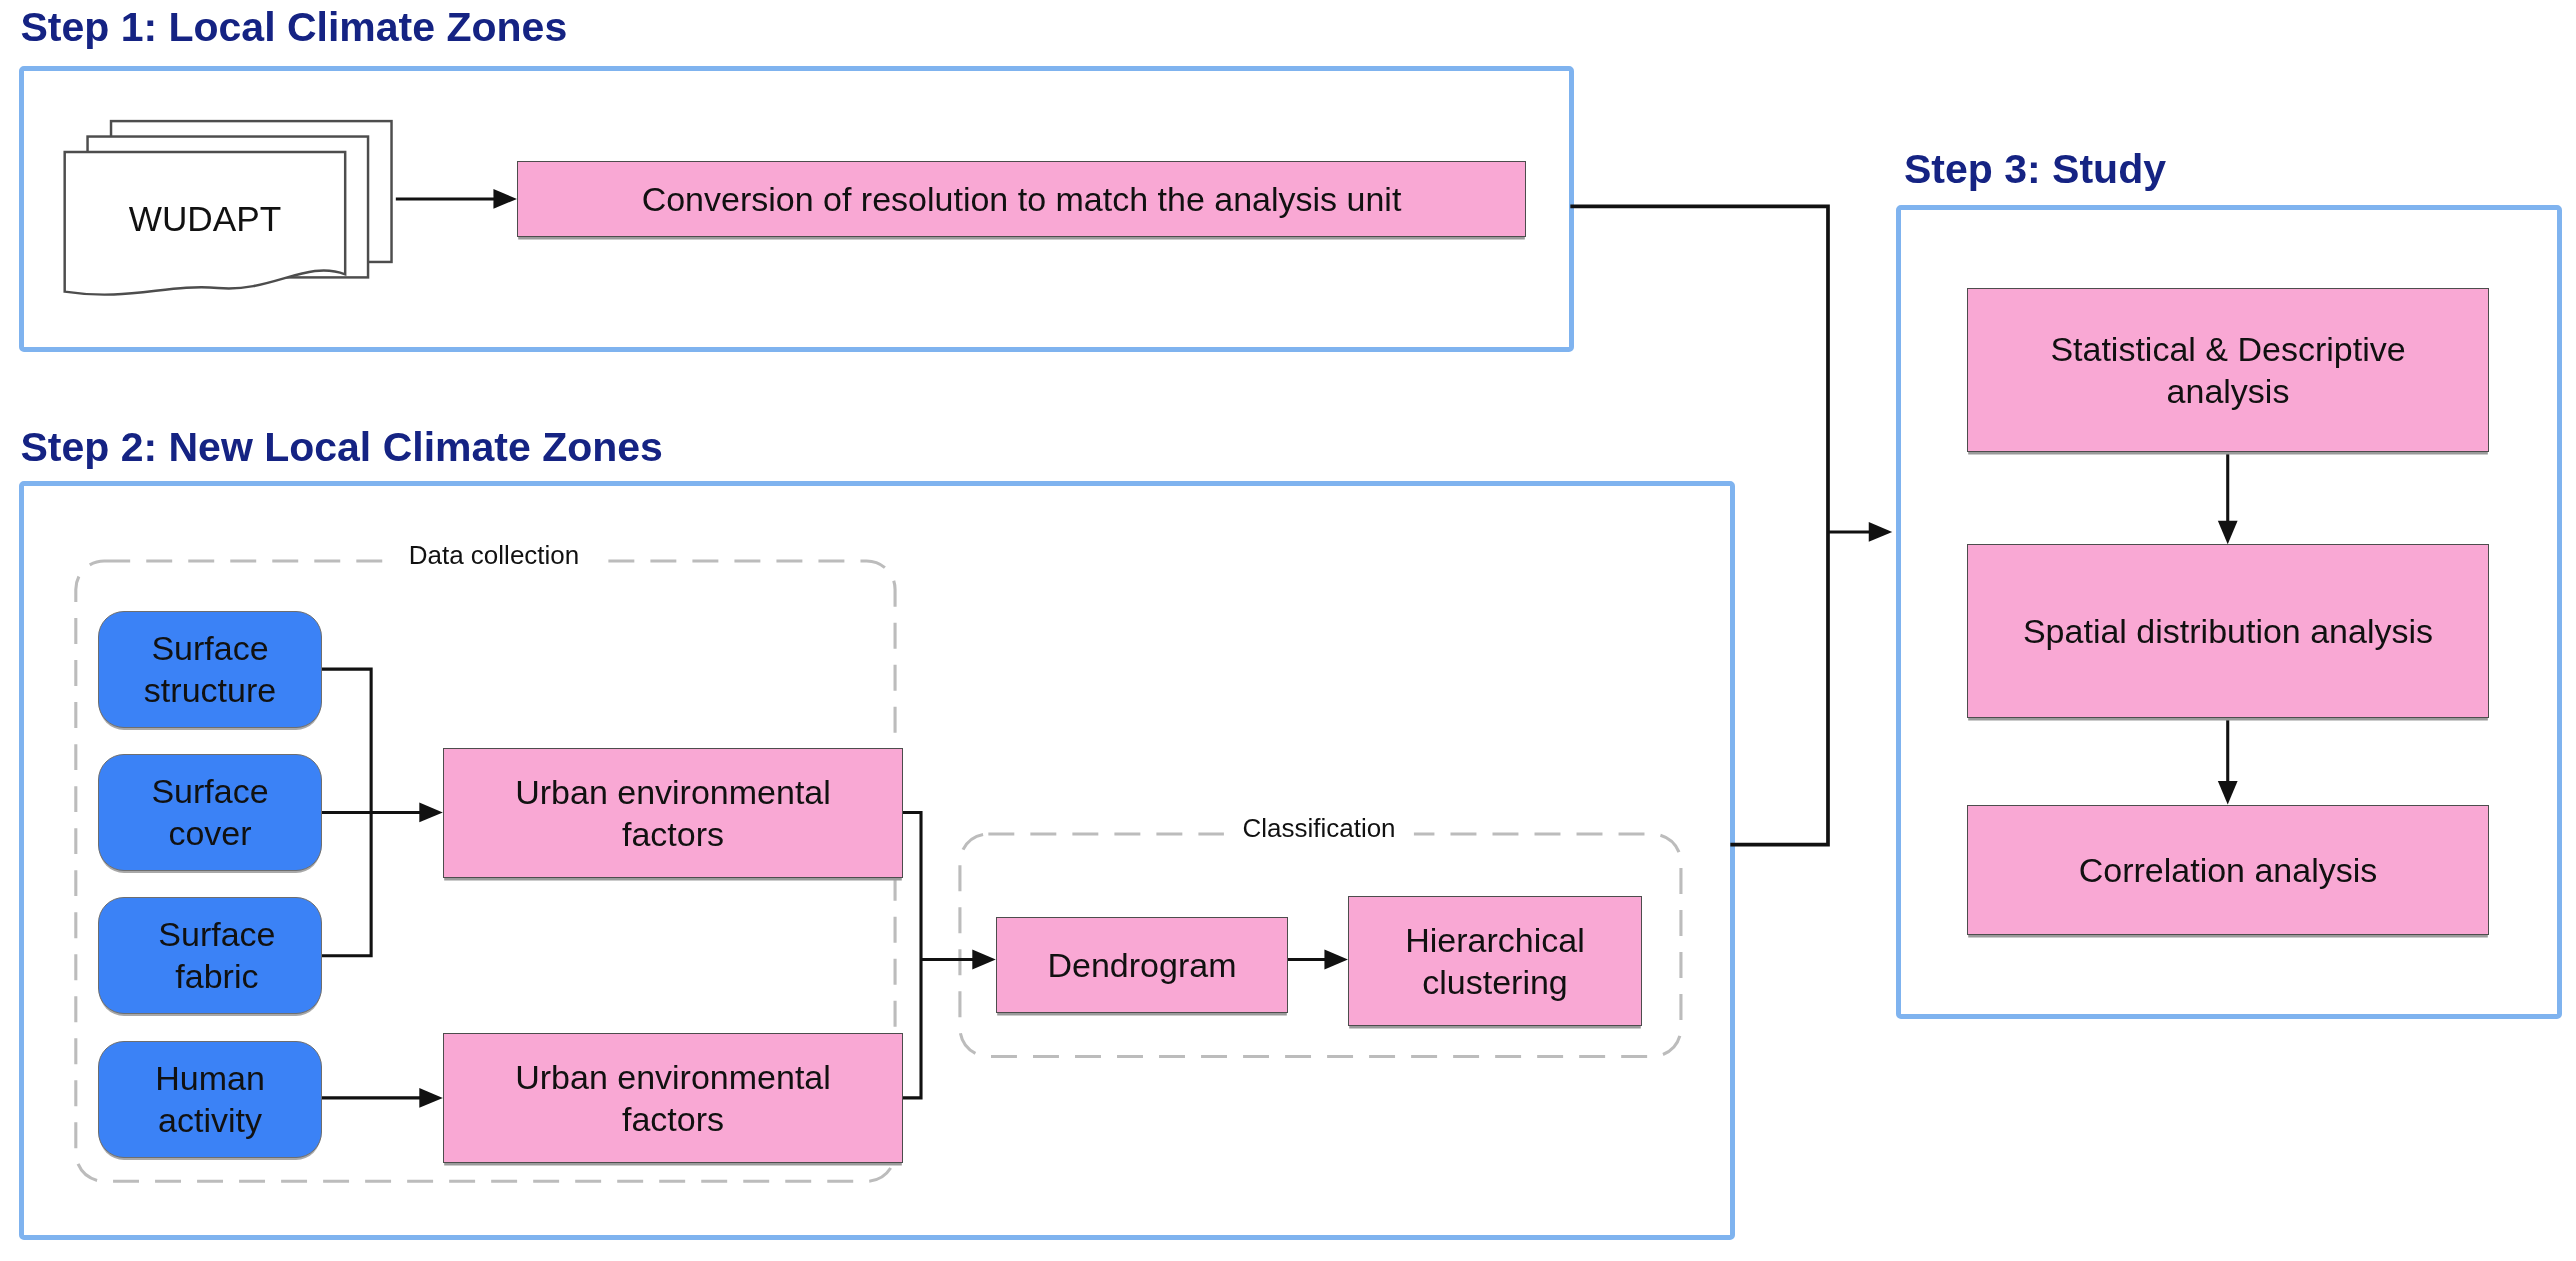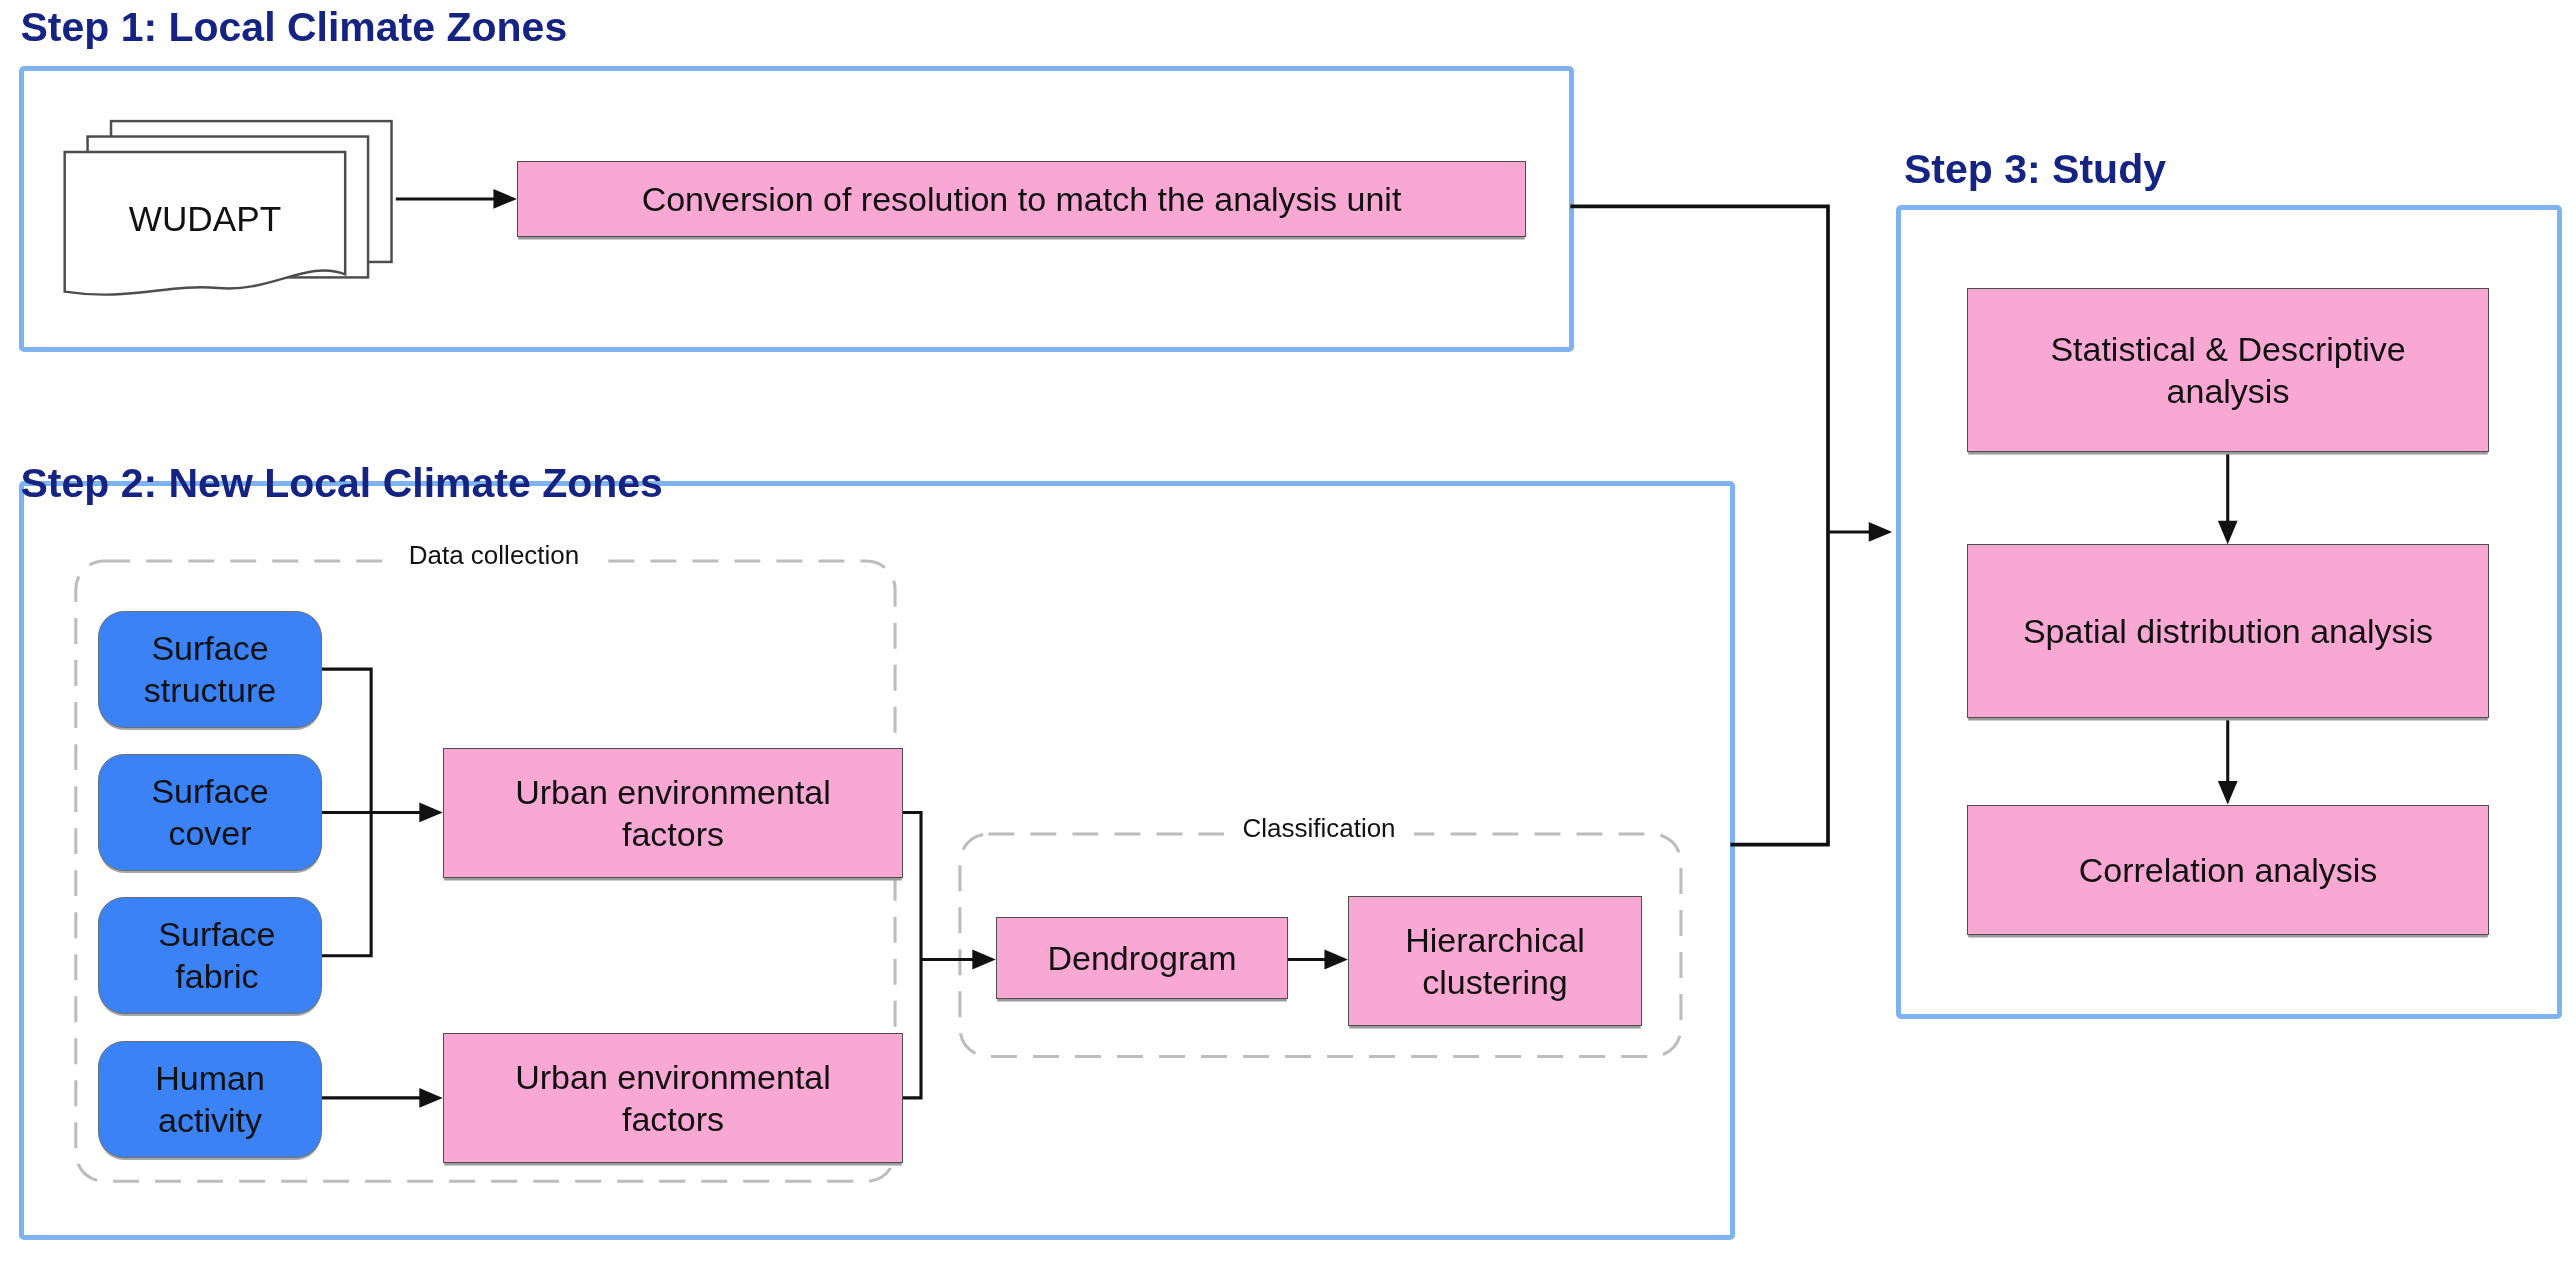--- a/index.html
+++ b/index.html
@@ -64,21 +64,21 @@
     z-index:3;
   }
   .nowrap{white-space:nowrap;}
 </style>
 </head>
 <body>
 
 <div class="canvas">
 
   <div class="step-title" style="left:20.4px;top:4px;text-align:right;">Step 1: Local Climate Zones</div>
-  <div class="step-title" style="left:20.4px;top:424px;margin-top:36px;">Step 2: New Local Climate Zones</div>
+  <div class="step-title" style="left:20.4px;top:424px;">Step 2: New Local Climate Zones</div>
   <div class="step-title" style="left:1904px;top:146px;">Step 3: Study</div>
 
   <div class="step-frame" style="left:18.5px;top:66px;width:1555px;height:286px;"></div>
   <div class="step-frame" style="left:18.5px;top:481px;width:1716px;height:759px;"></div>
   <div class="step-frame" style="left:1896px;top:205px;width:666px;height:814px;"></div>
 
   <svg class="overlay" viewBox="0 0 4168 2041">
 
     <rect x="122" y="908" width="1326" height="1004" rx="46" fill="none" stroke="#bcbcbc" stroke-width="5" stroke-dasharray="42 26"></rect>
     <rect x="1553" y="1350" width="1167" height="360" rx="46" fill="none" stroke="#bcbcbc" stroke-width="5" stroke-dasharray="42 26"></rect>
@@ -155,21 +155,21 @@
 
   <div class="proc-box" style="left:443px;top:748px;width:460px;height:130px;">
     <span style="max-width:358px;">Urban environmental factors</span>
   </div>
   <div class="proc-box" style="left:443px;top:1033px;width:460px;height:130px;">
     <span style="max-width:358px;">Urban environmental factors</span>
   </div>
 
   <div class="dash-label" style="left:1319px;top:813px;">Classification</div>
 
-  <div class="proc-box nowrap" style="left:996px;top:917px;width:292px;height:82px;">
+  <div class="proc-box nowrap" style="left:996px;top:917px;width:292px;height:96px;">
     <span>Dendrogram</span>
   </div>
   <div class="proc-box" style="left:1348px;top:896px;width:294px;height:130px;">
     <span style="max-width:247px;">Hierarchical clustering</span>
   </div>
 
   <div class="proc-box" style="left:1967px;top:288px;width:522px;height:164px;">
     <span style="max-width:420px;">Statistical &amp; Descriptive analysis</span>
   </div>
   <div class="proc-box" style="left:1967px;top:544px;width:522px;height:174px;">

